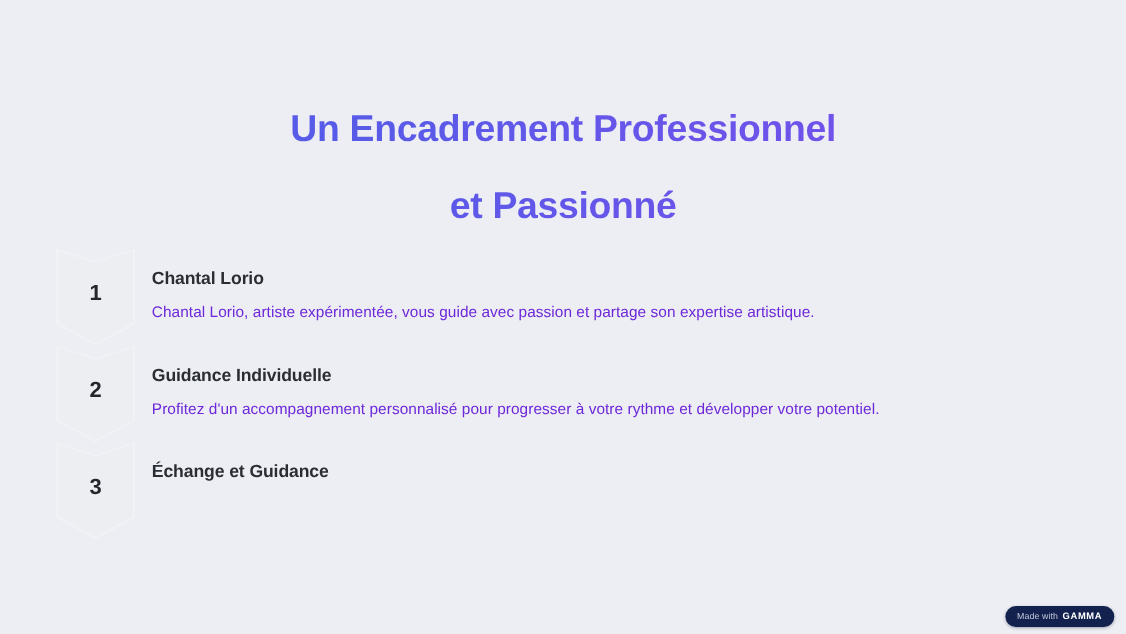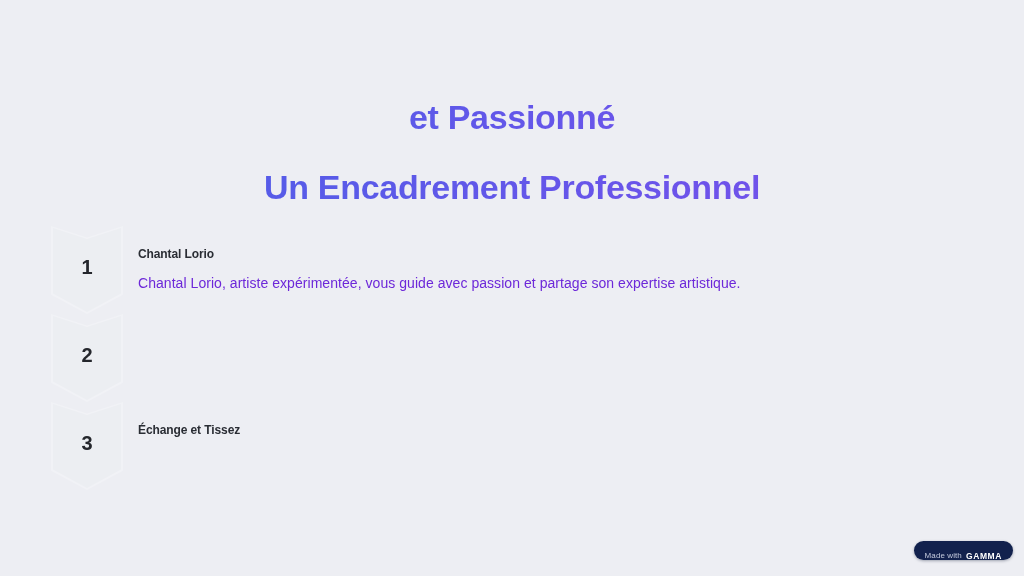--- a/index.html
+++ b/index.html
@@ -93,47 +93,47 @@
     line-height: 1;
     z-index: 2;
   }
 
   .step-text {
     flex: 1 1 auto;
     padding-left: 15px;
     padding-top: 18px;
   }
   .step-heading {
-    font-size: 12px;
+    font-size: 16px;
     font-weight: 700;
     color: #2a2d34;
     line-height: 20px;
     margin: 0 0 9px 0;
     letter-spacing: -0.1px;
   }
   .step-desc {
     font-size: 14px;
     font-weight: 400;
     color: #6d28d9;
     line-height: 20px;
     margin: 0;
     letter-spacing: 0.05px;
   }
 
   
   .gamma-badge {
     position: absolute;
     right: 11px;
-    bottom: 16px;
+    bottom: 6px;
     height: 19px;
     padding: 0 11px;
     border-radius: 10px;
     background: #12214d;
     display: flex;
-    align-items: flex-end;
+    align-items: center;
     gap: 4px;
     box-shadow: 0 1px 3px rgba(10, 20, 50, 0.35);
   }
   .gamma-made {
     font-size: 8px;
     font-weight: 400;
     color: #c3c9dc;
     letter-spacing: 0.1px;
     line-height: 1;
   }
@@ -144,51 +144,55 @@
     letter-spacing: 0.6px;
     line-height: 1;
   }
 </style>
 </head>
 <body>
 
 <div class="slide">
 
   <div class="title-block">
+    <span class="title-line">Un Encadrement Professionnel</span>
     <span class="title-line">et Passionné</span>
-    <span class="title-line">Un Encadrement Professionnel</span>
   </div>
 
   <div class="steps">
 
     <div class="step">
       <div class="badge">
         <div class="badge-shape"></div>
         <div class="badge-num">1</div>
       </div>
       <div class="step-text">
         <p class="step-heading">Chantal Lorio</p>
         <p class="step-desc">Chantal Lorio, artiste expérimentée, vous guide avec passion et partage son expertise artistique.</p>
       </div>
     </div>
 
     <div class="step">
       <div class="badge">
         <div class="badge-shape"></div>
         <div class="badge-num">2</div>
       </div>
+      <div class="step-text">
+        <p class="step-heading">Guidance Individuelle</p>
+        <p class="step-desc">Profitez d'un accompagnement personnalisé pour progresser à votre rythme et développer votre potentiel.</p>
+      </div>
     </div>
 
     <div class="step">
       <div class="badge">
         <div class="badge-shape"></div>
         <div class="badge-num">3</div>
       </div>
       <div class="step-text">
-        <p class="step-heading">Échange et Tissez</p>
+        <p class="step-heading">Échange et Guidance</p>
       </div>
     </div>
 
   </div>
 
   <div class="gamma-badge">
     <span class="gamma-made">Made with</span>
     <span class="gamma-word">GAMMA</span>
   </div>
 

